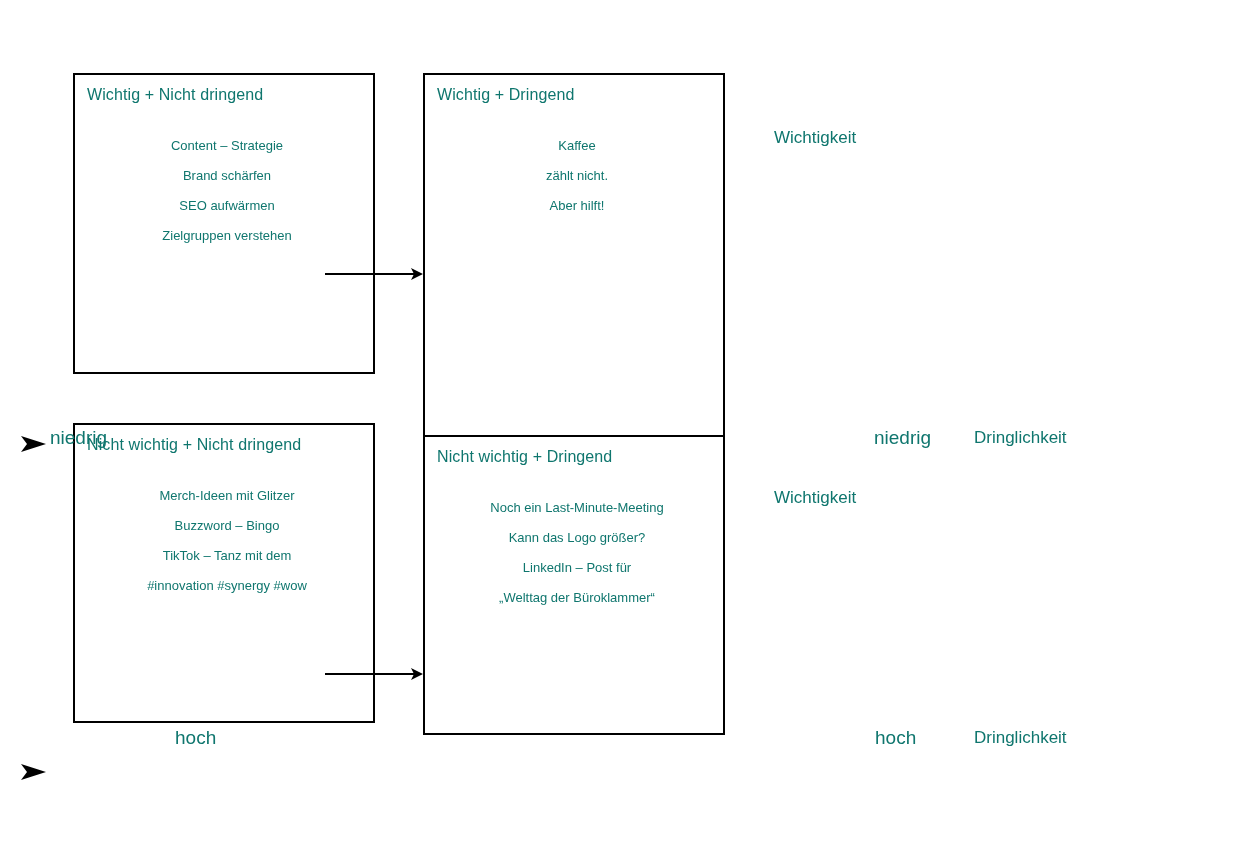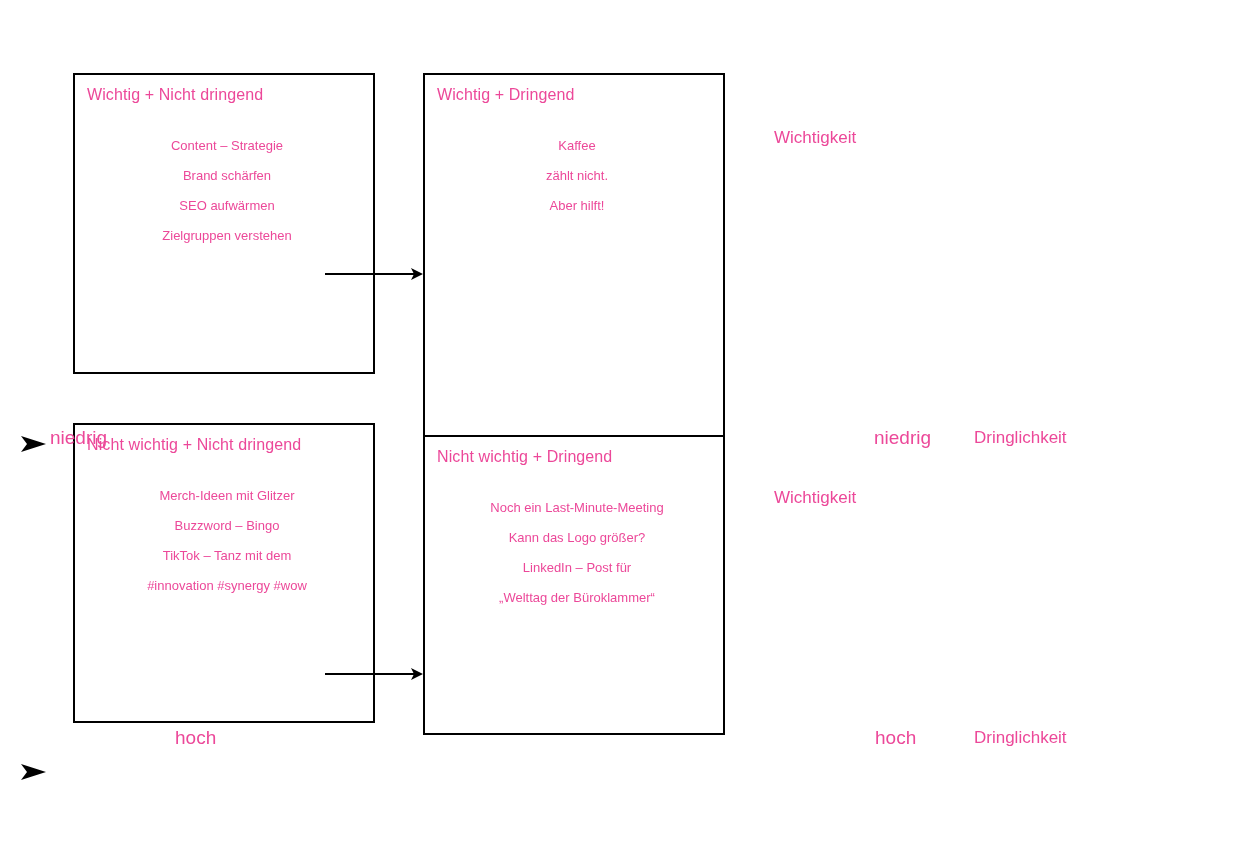--- a/index.html
+++ b/index.html
@@ -7,21 +7,21 @@
     padding: 0;
     background: #ffffff;
   }
   .canvas {
     position: relative;
     width: 1248px;
     height: 848px;
     background: #ffffff;
     overflow: hidden;
     font-family: "Liberation Sans", "DejaVu Sans", sans-serif;
-    color: #ec4899;
+    color: #0f766e;
   }
   .box {
     position: absolute;
     border: 2px solid #000000;
     box-sizing: border-box;
     background: #ffffff;
   }
   .box-q1 { left: 73px;  top: 73px;  width: 302px; height: 301px; }
   .box-q2 { left: 423px; top: 73px;  width: 302px; height: 390px; }
   .box-q3 { left: 73px;  top: 423px; width: 302px; height: 300px; }

